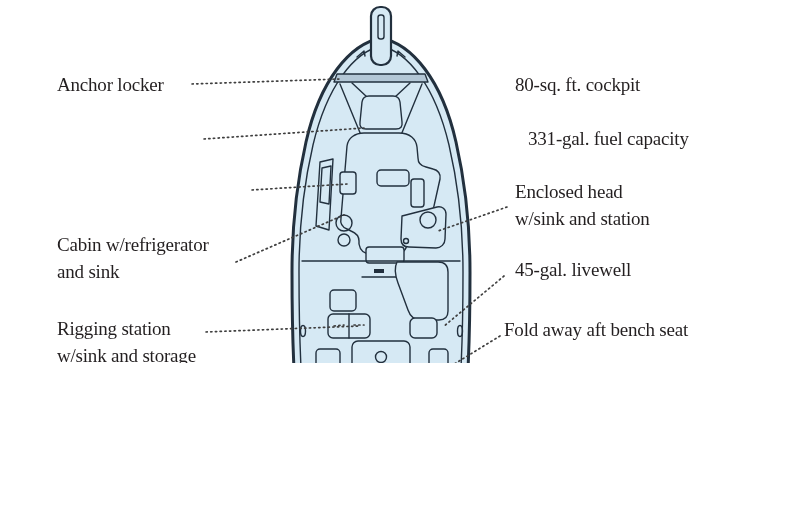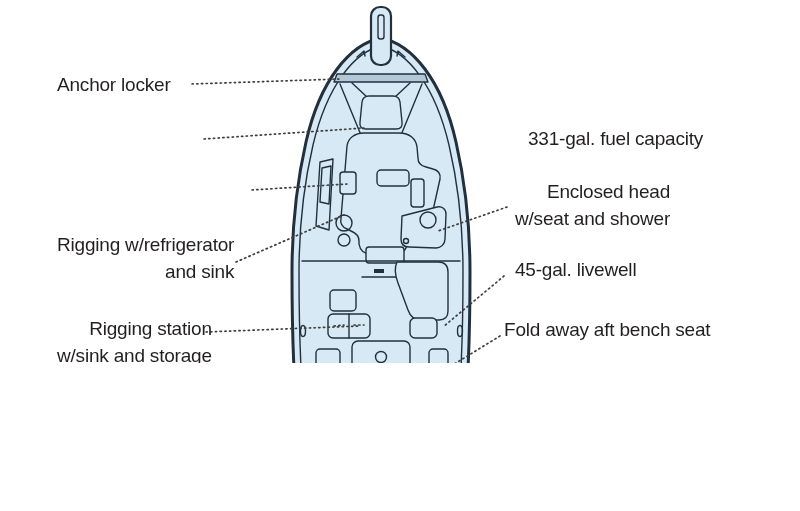--- a/index.html
+++ b/index.html
@@ -7,22 +7,22 @@
     --hull-fill-dark:#b3c7d6;
     --motor-fill:#cfe3f1;
     --outline:#22303e;
     --leader:#3f3f3f;
     --text:#231f20;
     --bg:#ffffff;
   }
   html,body{margin:0;padding:0;background:var(--bg);}
   #stage{
     position:relative;width:800px;height:363px;background:var(--bg);
-    font-family:Liberation Sans, sans-serif;
-    color:var(--text);overflow:hidden;text-align:right;
+    font-family:Liberation Serif, serif;
+    color:var(--text);overflow:hidden;
   }
   #boat-svg{position:absolute;left:0;top:0;}
   .label{position:absolute;font-size:19px;line-height:27px;letter-spacing:-0.2px;white-space:nowrap;}
   .label div:empty{display:none;}
   
   .o{fill:none;stroke:var(--outline);stroke-width:1.4;stroke-linejoin:round;stroke-linecap:round;}
   .hull{fill:var(--hull-fill);stroke:var(--outline);stroke-width:3;stroke-linejoin:round;}
   .part{fill:var(--hull-fill);stroke:var(--outline);stroke-width:1.4;stroke-linejoin:round;}
   .part2{fill:var(--hull-fill);stroke:var(--outline);stroke-width:2.2;stroke-linejoin:round;}
   .dark{fill:var(--hull-fill-dark);stroke:var(--outline);stroke-width:1.4;stroke-linejoin:round;}
@@ -135,35 +135,39 @@
       <line class="leader" x1="500" y1="336" x2="386" y2="406"></line>
       <line class="leader" x1="505" y1="388" x2="382" y2="425"></line>
     </g>
   </svg>
 
   <div class="label" style="left:57px;top:71px">
     <div>Anchor locker</div>
 
   </div>
   <div class="label" style="left:57px;top:231px">
-    <div>Rigging w/refrigerator</div>
+    <div>Cabin w/refrigerator</div>
     <div>and sink</div>
   </div>
   <div class="label" style="left:57px;top:315px">
     <div>Rigging station</div>
     <div>w/sink and storage</div>
   </div>
 
+  <div class="label" style="left:515px;top:71px">
+    <div>80-sq. ft. cockpit</div>
+
+  </div>
   <div class="label" style="left:528px;top:125px">
     <div>331-gal. fuel capacity</div>
 
   </div>
   <div class="label" style="left:515px;top:178px">
     <div>Enclosed head</div>
-    <div>w/seat and shower</div>
+    <div>w/sink and station</div>
   </div>
   <div class="label" style="left:515px;top:256px">
     <div>45-gal. livewell</div>
 
   </div>
   <div class="label" style="left:504px;top:316px">
     <div>Fold away aft bench seat</div>
 
   </div>
 

